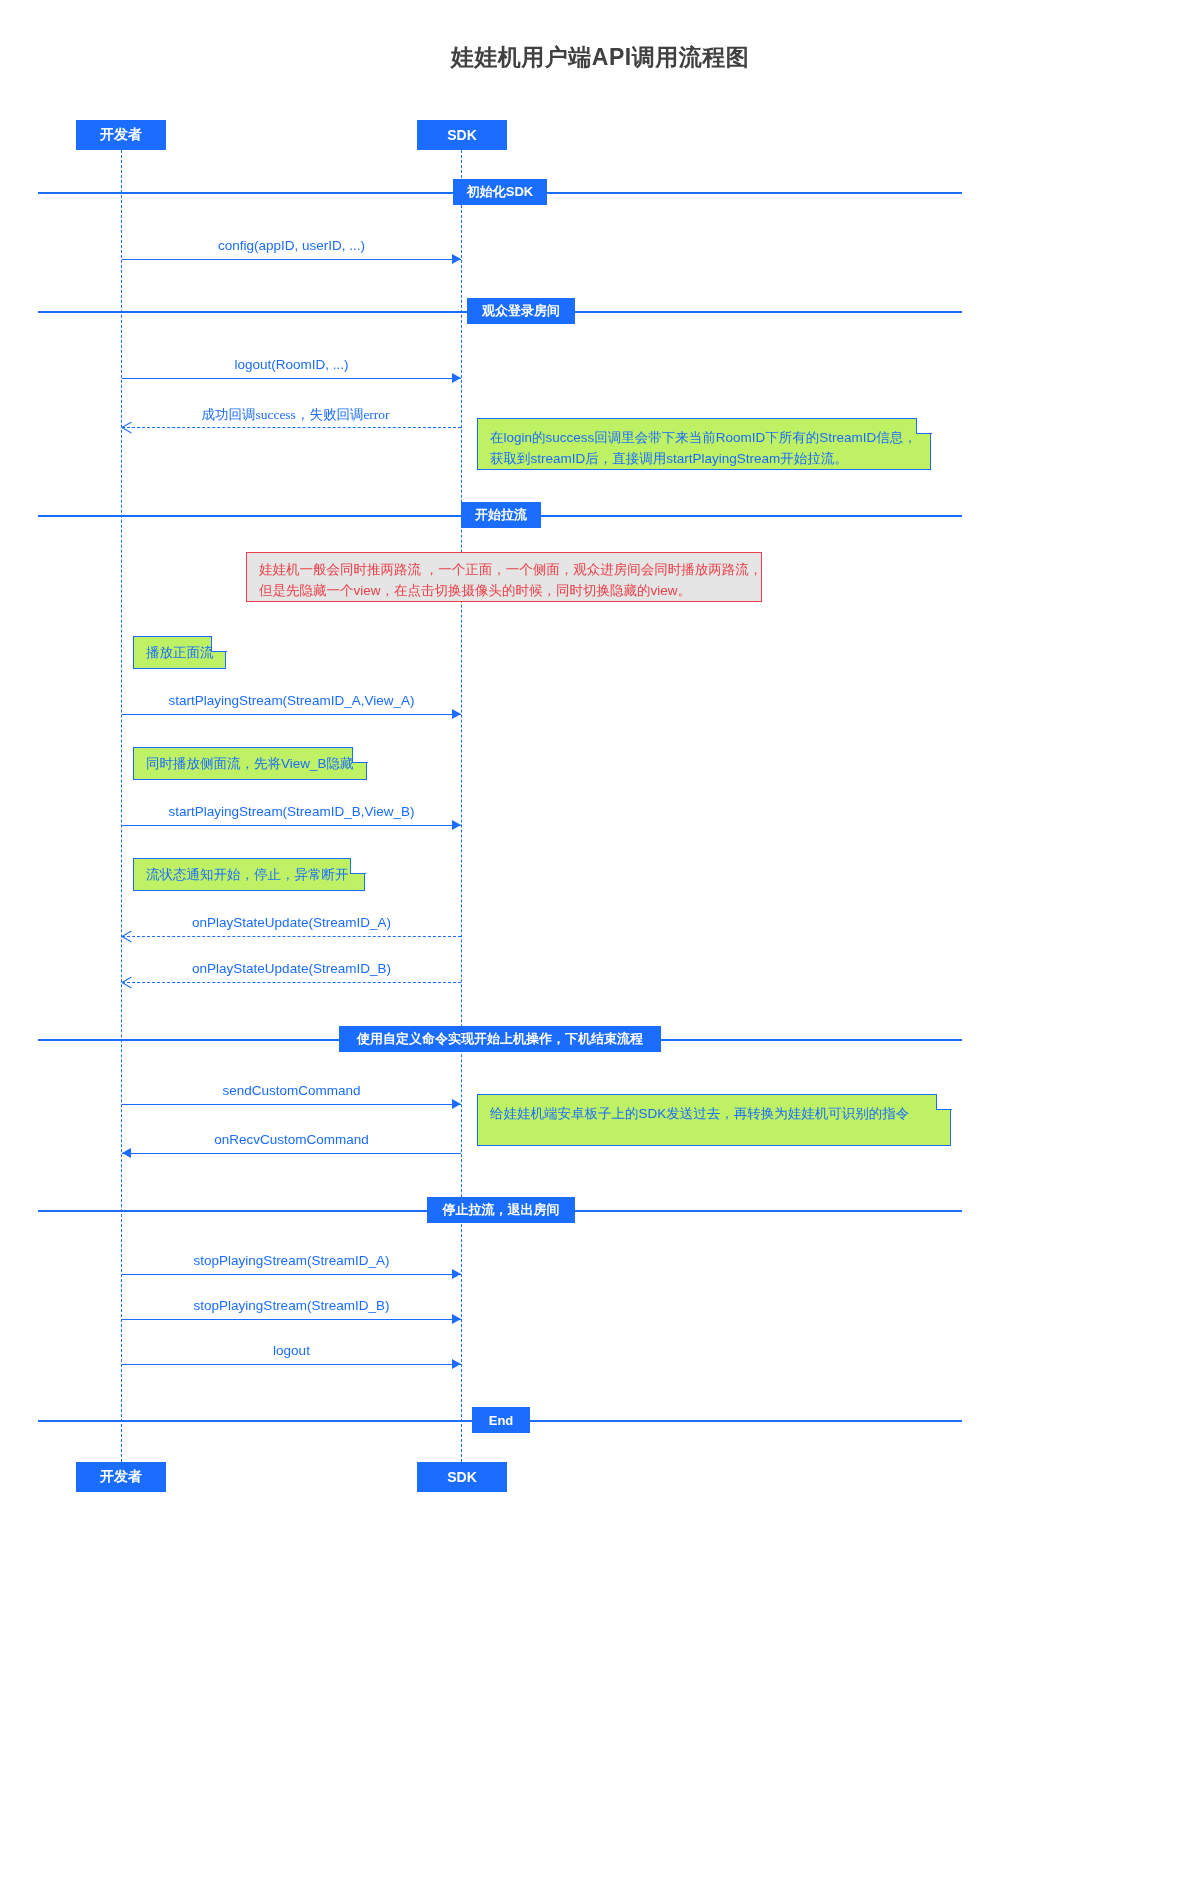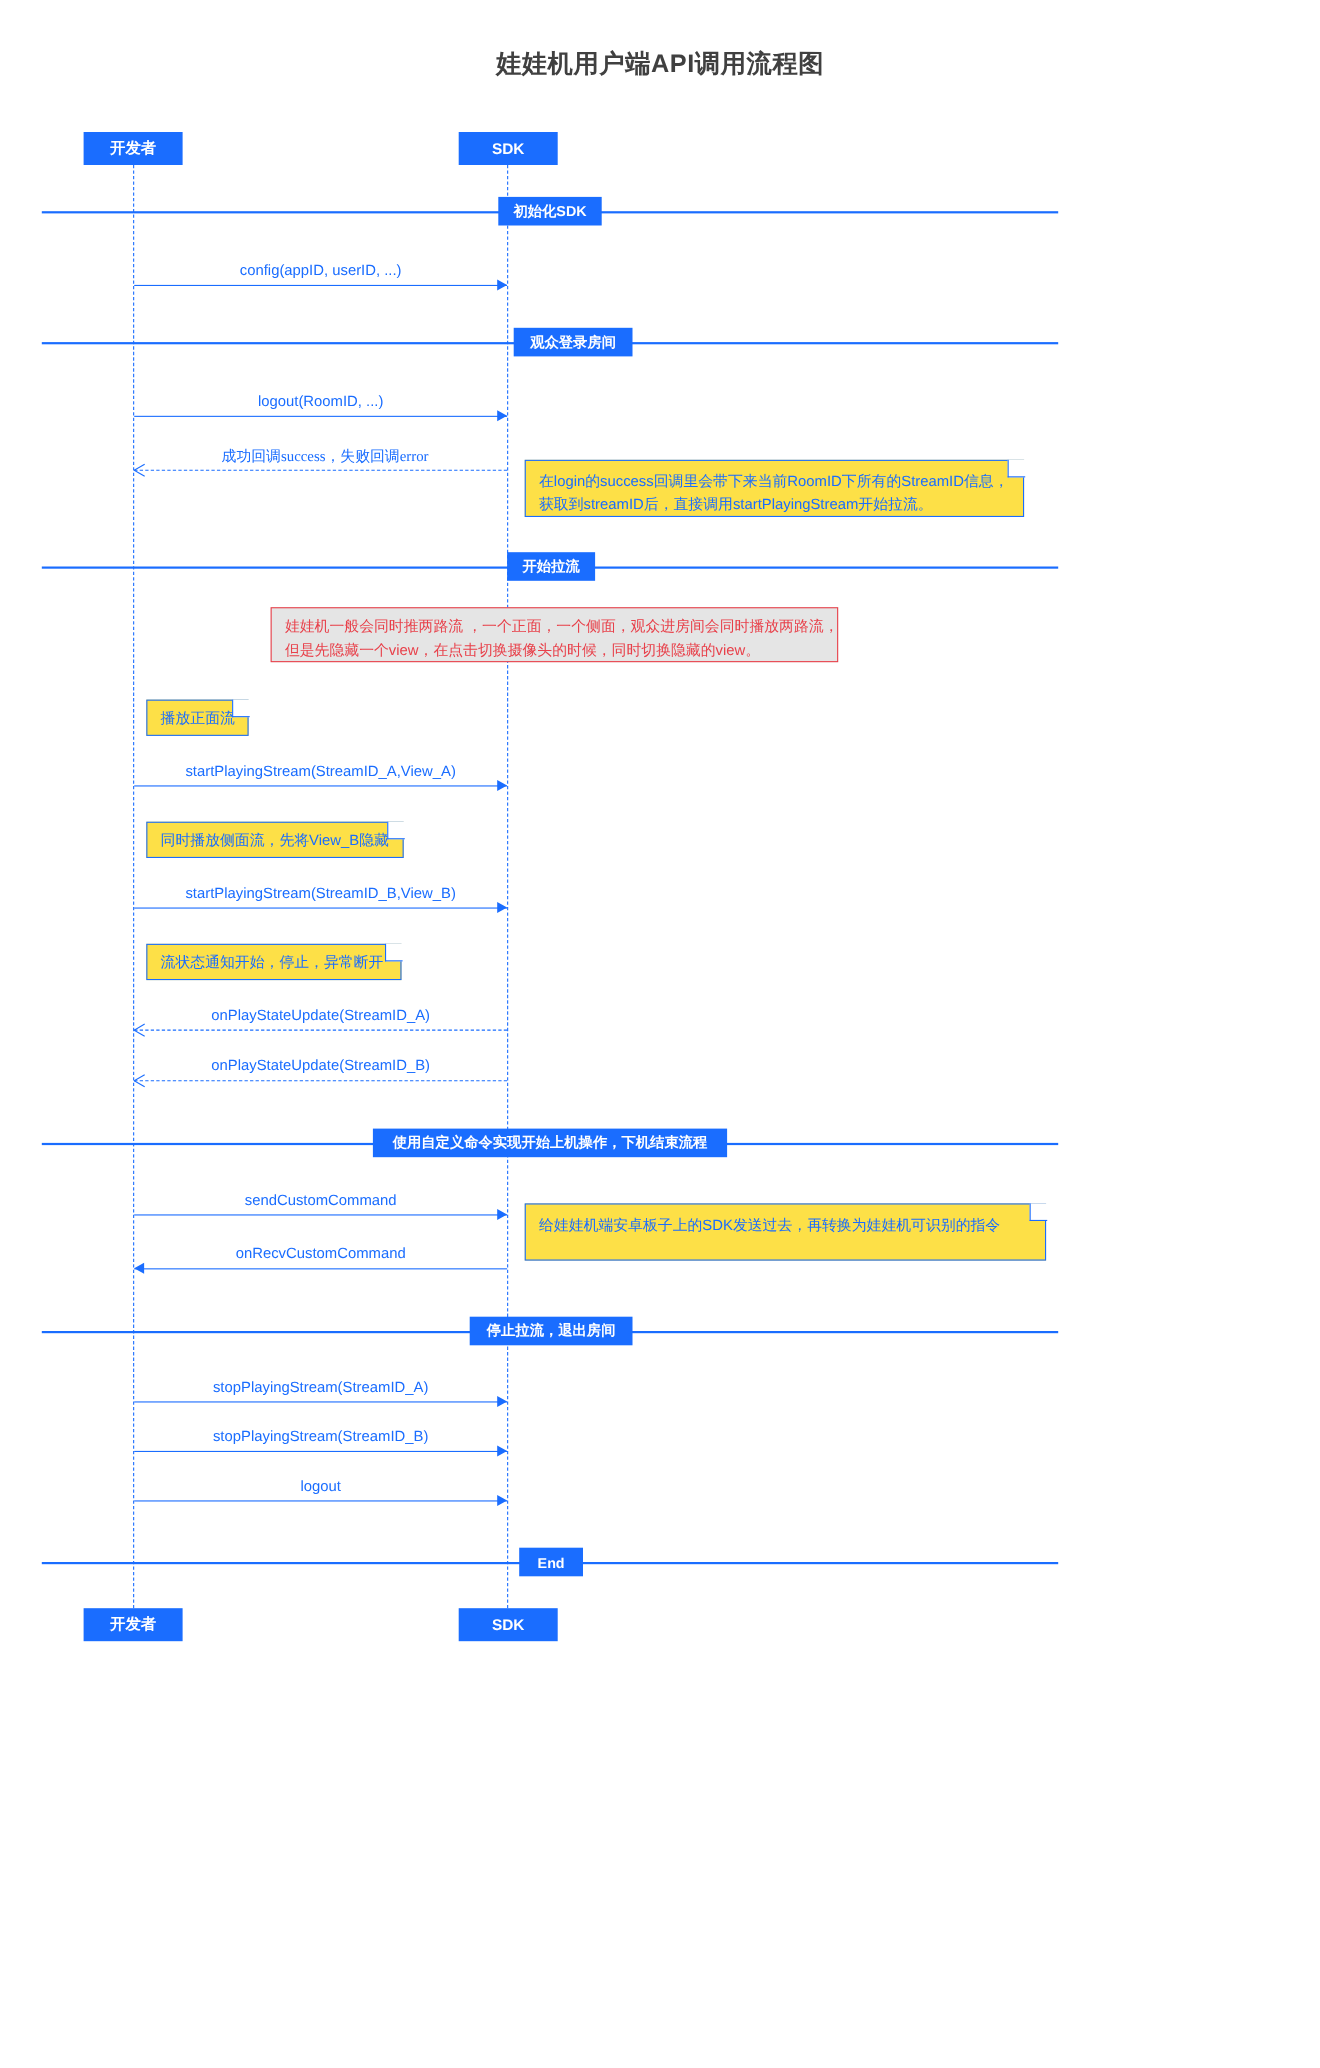--- a/index.html
+++ b/index.html
@@ -119,21 +119,21 @@
     height: 0;
     border-top: 1.5px solid #1A6DFF;
     left: 0;
   }
   .arrow-open.left::before { top: 5px; transform: rotate(30deg); transform-origin: left center; }
   .arrow-open.left::after  { top: 5px; transform: rotate(-30deg); transform-origin: left center; }
 
   
   .note {
     position: absolute;
-    background: #fde047;
+    background: #bef264;
     border: 1.5px solid #1A6DFF;
     color: #1A6DFF;
     font-size: 13.5px;
     line-height: 21px;
     padding: 8px 12px;
     box-sizing: border-box;
     white-space: nowrap;
   }
   .note .fold {
     position: absolute;

